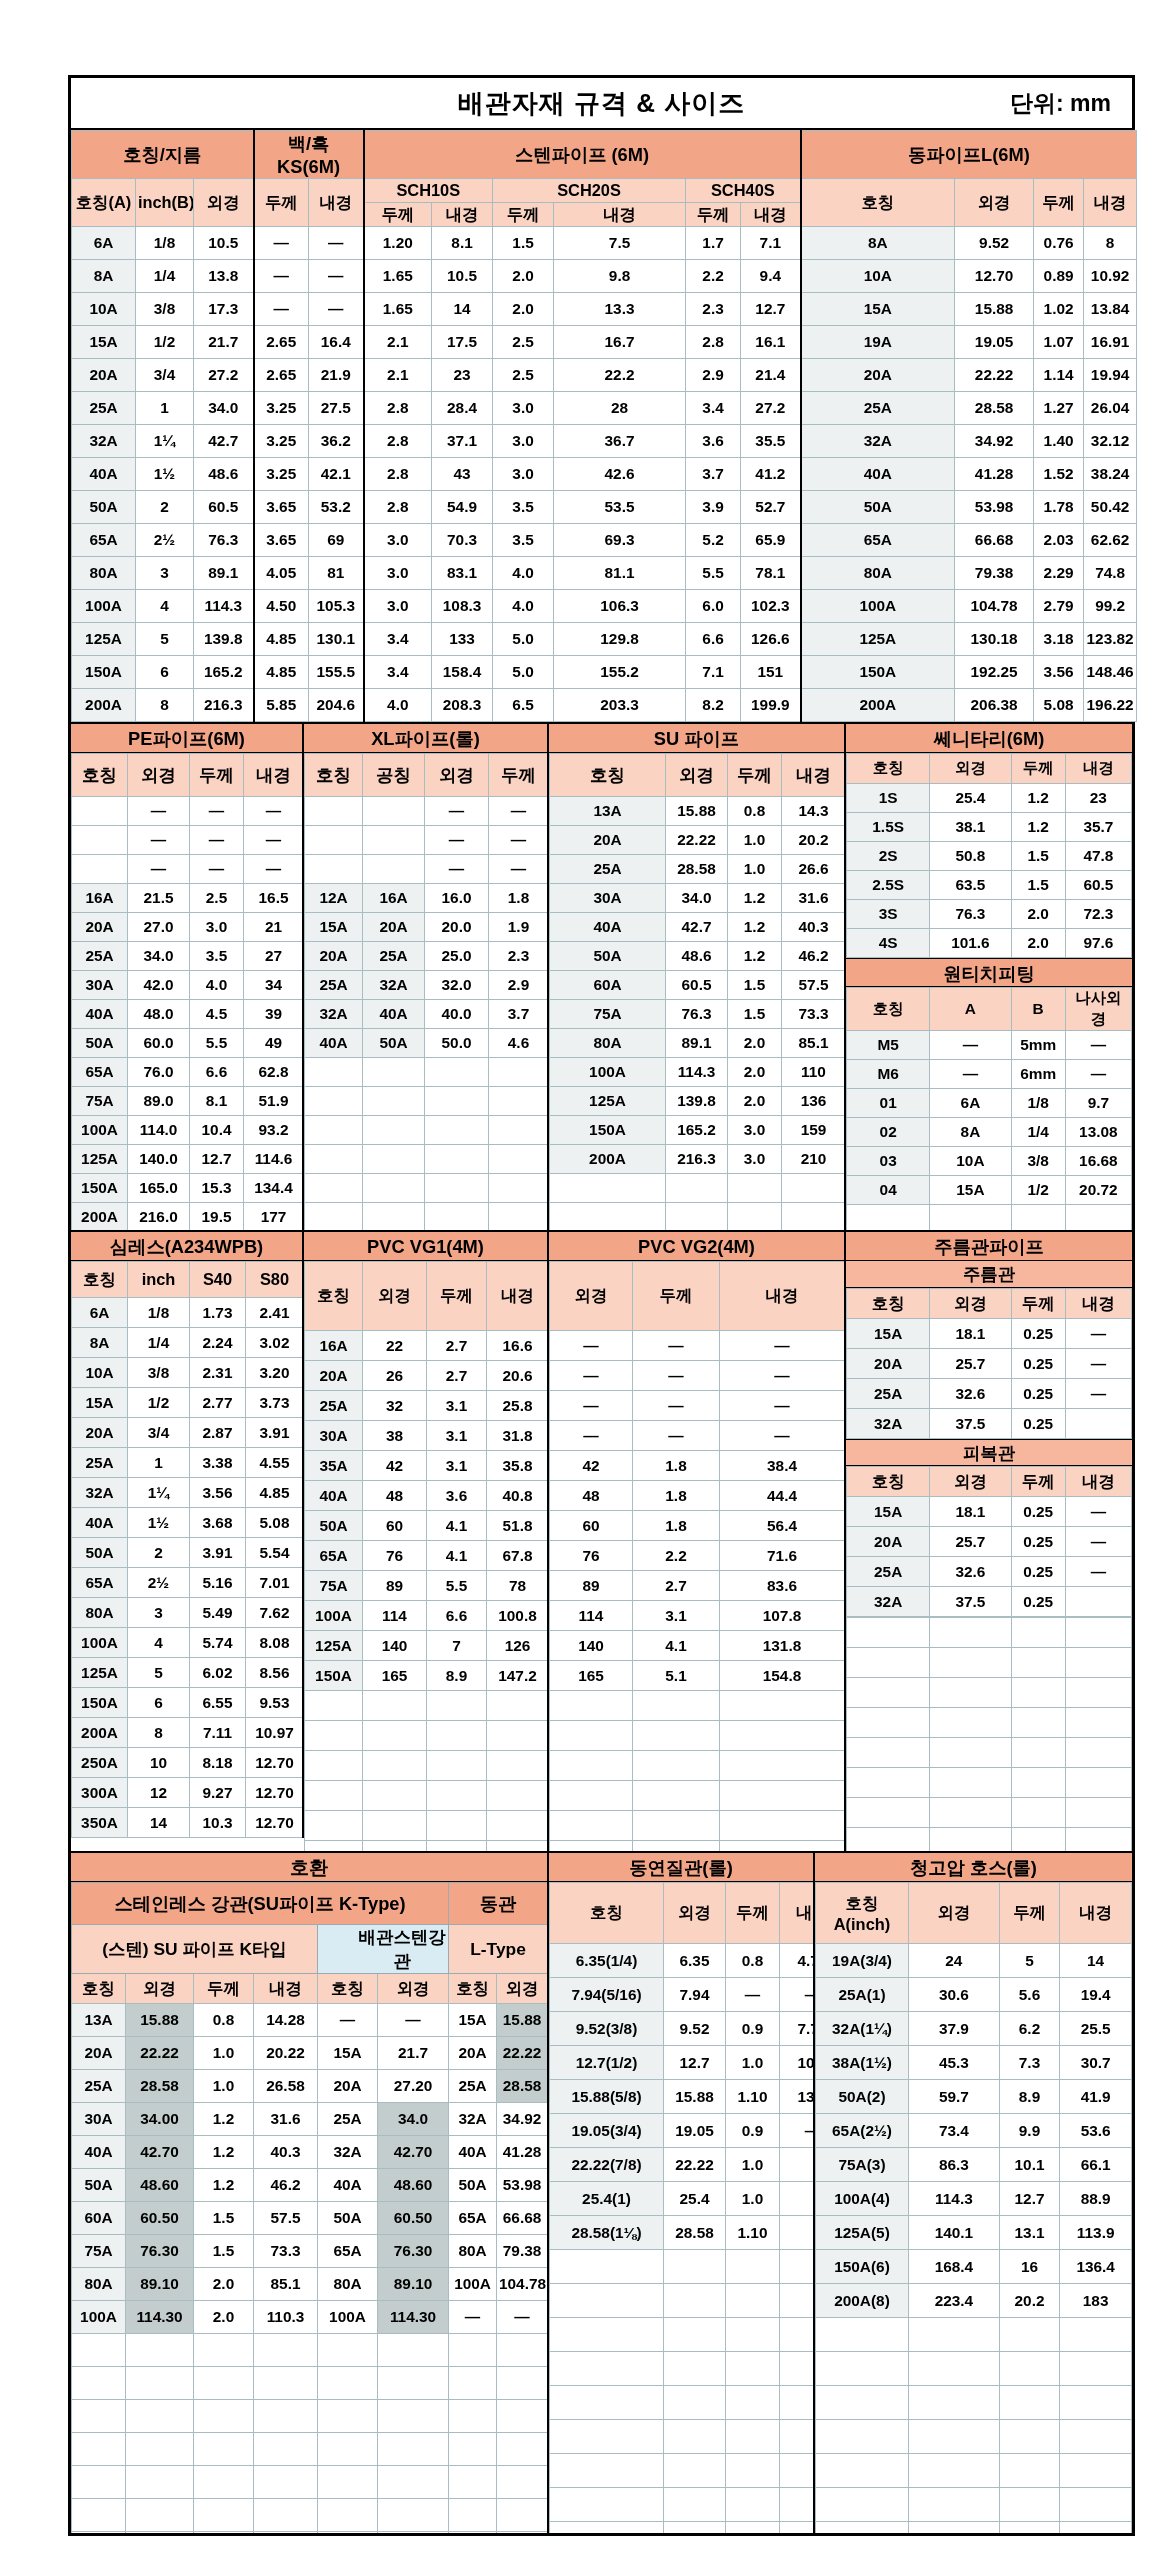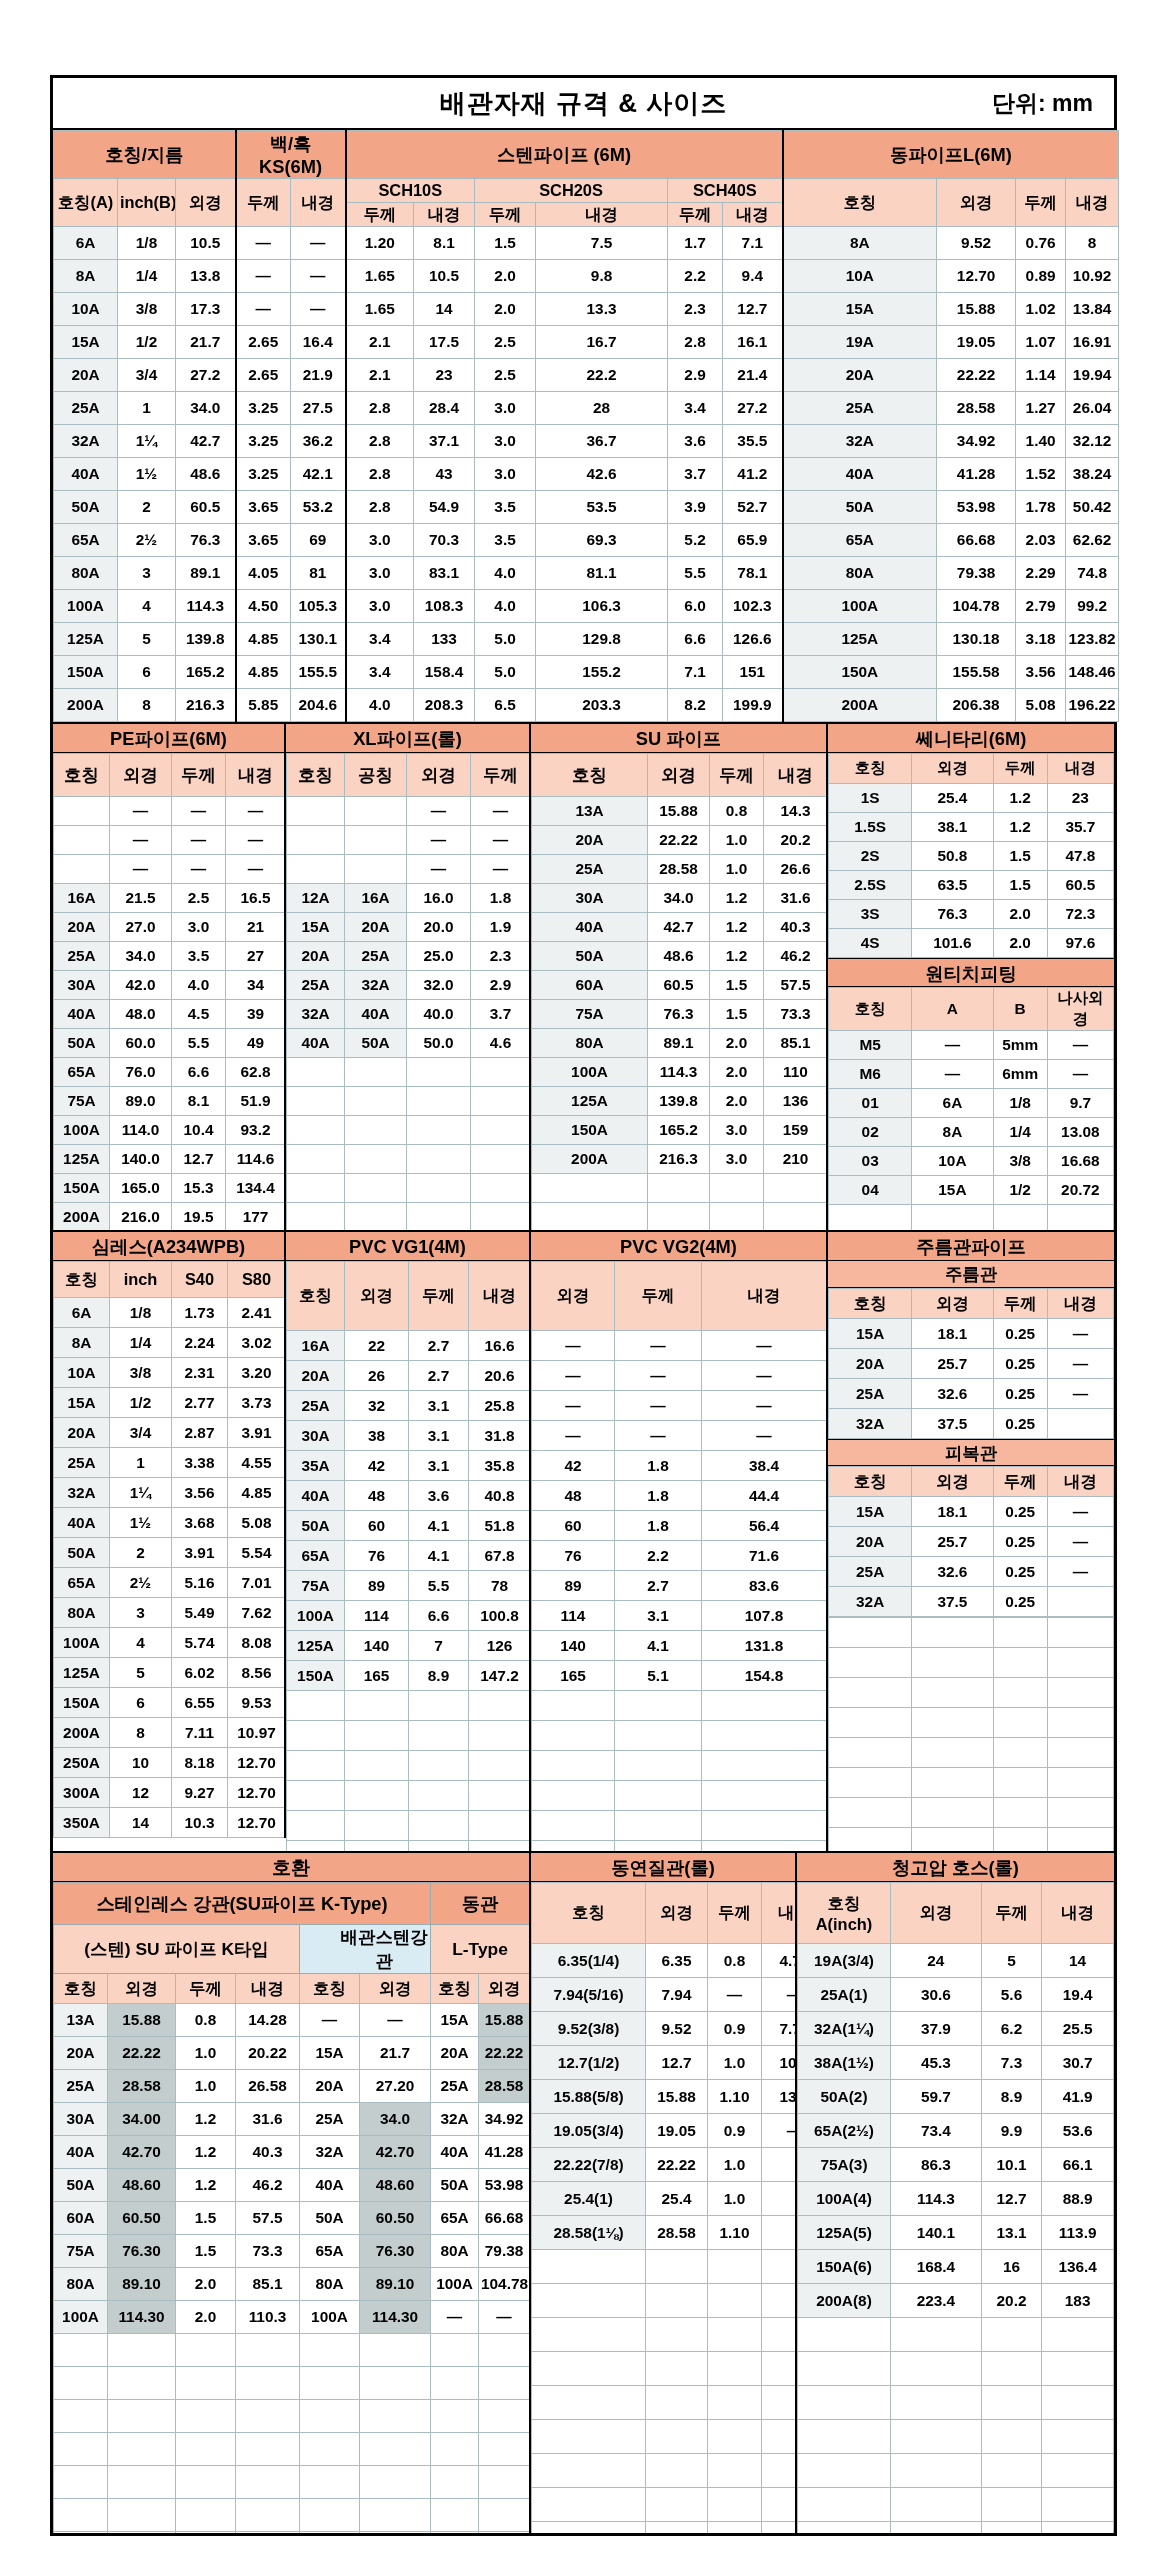--- a/index.html
+++ b/index.html
@@ -1,17 +1,17 @@
 <!DOCTYPE html>
 <html><head>
 <meta charset="utf-8">
 <style>
   html,body{margin:0;padding:0;background:#fff;}
   body{width:1175px;height:2576px;font-family:"Liberation Sans",sans-serif;color:#000;}
-  .sheet{position:absolute;left:50px;top:75px;width:1067px;border:3.9px solid #000;background:#fff;box-sizing:border-box;}
+  .sheet{position:absolute;left:68px;top:75px;width:1067px;border:3.9px solid #000;background:#fff;box-sizing:border-box;}
   .titlebar{position:relative;height:50px;border-bottom:2.9px solid #000;display:flex;align-items:center;justify-content:center;}
   .titlebar .main-title{font-size:26px;font-weight:700;letter-spacing:1px;}
   .titlebar .unit{position:absolute;right:21px;top:0;height:100%;display:flex;align-items:center;font-size:23px;font-weight:700;}
   table{border-collapse:collapse;table-layout:fixed;width:100%;}
   td,th{border:1px solid #A9BCC2;text-align:center;vertical-align:middle;padding:0 1.9px;overflow:hidden;white-space:pre-line;font-size:15.4px;}
   th{font-weight:700;}
   tbody td{font-weight:600;height:28px;background:#fff;}
   .grp th{background:#F3A687;height:31px;font-size:18.3px;}
   .sub th{background:#FBD3C2;height:23px;font-size:16.4px;}
   .hd td{background:#FBD3C2;font-weight:700;height:29px;font-size:16.4px;}
@@ -337,21 +337,21 @@
           <td>165.2</td>
           <td>4.85</td>
           <td>155.5</td>
           <td>3.4</td>
           <td>158.4</td>
           <td>5.0</td>
           <td>155.2</td>
           <td>7.1</td>
           <td>151</td>
           <td class="lab">150A</td>
-          <td>155.58</td>
+          <td>192.25</td>
           <td>3.56</td>
           <td>148.46</td>
         </tr>
         <tr>
           <td class="lab">200A</td>
           <td>8</td>
           <td>216.3</td>
           <td>5.85</td>
           <td>204.6</td>
           <td>4.0</td>

